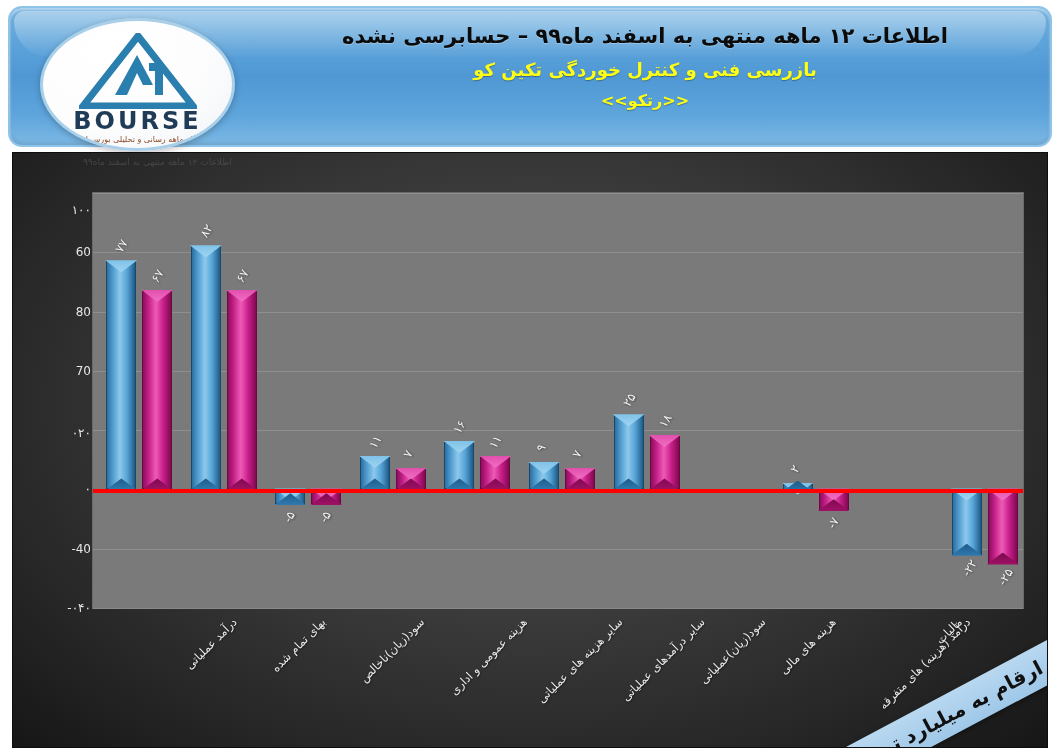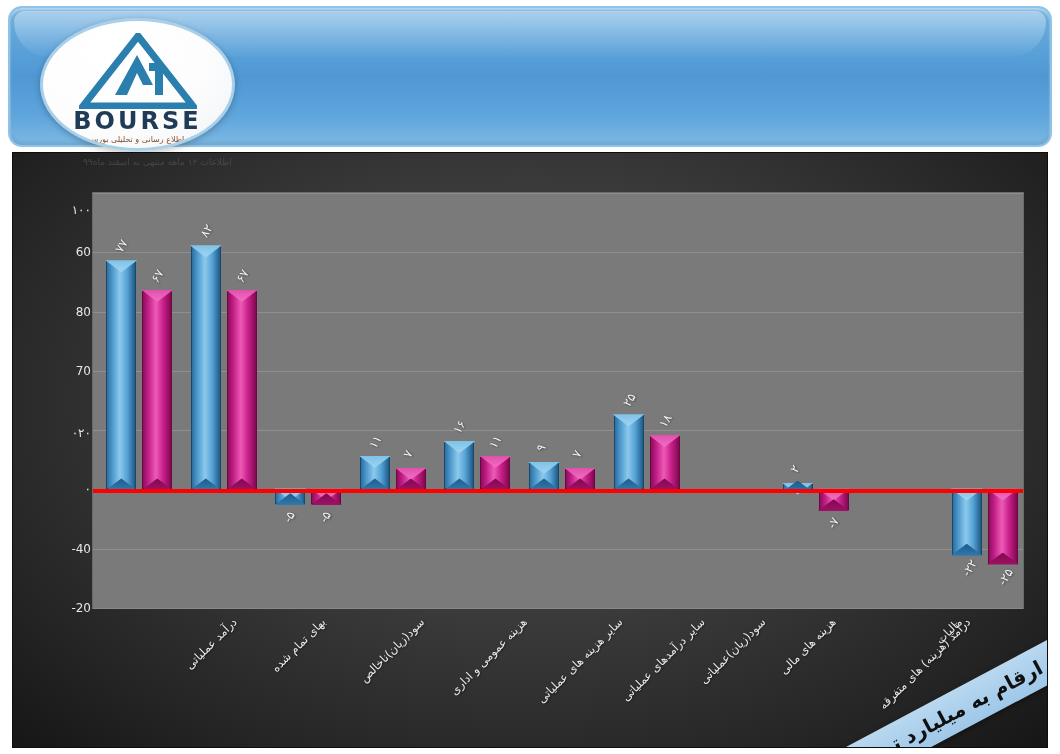--- a/index.html
+++ b/index.html
@@ -282,40 +282,45 @@
 <div class="header">
   <div class="header-plate">
 
     <div class="logo-badge">
       <svg class="logo-mark" viewBox="0 0 118 76">
         <polygon points="59,3 114,73 4,73" fill="none" stroke="#2a7fae" stroke-width="7"></polygon>
         <path d="M36,62 L58,22 L74,52 L64,52 L58,40 L48,62 Z" fill="#2a7fae"></path>
         <path d="M70,30 L84,30 L84,62 L76,62 L76,38 L70,38 Z" fill="#2a7fae"></path>
       </svg>
       <div class="logo-word">BOURSE</div>
-      <div class="logo-tag">پایگاه اطلاع رسانی و تحلیلی بورس سایر</div>
+      <div class="logo-tag">پایگاه ماهه رسانی و تحلیلی بورس ایران</div>
     </div>
 
+    <div class="title-wrap">
+      <div class="title-main">اطلاعات ۱۲ ماهه منتهی به اسفند ماه۹۹ – حسابرسی نشده</div>
+      <div class="title-sub">بازرسی فنی و کنترل خوردگی تکین کو</div>
+      <div class="title-code">&lt;&lt;رتکو&gt;&gt;</div>
+    </div>
 
   </div>
 </div>
 
 <div class="chart-panel">
 
   <div class="ghost-caption">اطلاعات ۱۲ ماهه منتهی به اسفند ماه۹۹</div>
 
   <div class="ylabels">
       <div class="ytick" style="top: 17px;">۱۰۰</div>
       <div class="ytick" style="top: 59.2857px;">60</div>
       <div class="ytick" style="top: 118.571px;">80</div>
       <div class="ytick" style="top: 177.857px;">70</div>
       <div class="ytick" style="top: 240px;">۰۲۰</div>
       <div class="ytick" style="top: 296.429px;">۰</div>
       <div class="ytick" style="top: 355.714px;">-40</div>
-      <div class="ytick" style="top: 415px;">-20</div>
+      <div class="ytick" style="top: 415px;">-۰۴۰</div>
     </div>
 
   <div class="plot">
     <div class="plot-inner">
         <div class="gridline" style="top: 0px;"></div>
         <div class="gridline" style="top: 59.2857px;"></div>
         <div class="gridline" style="top: 118.571px;"></div>
         <div class="gridline" style="top: 177.857px;"></div>
         <div class="gridline" style="top: 237.143px;"></div>
         <div class="zeroline" style="top: 296.429px;"></div>

